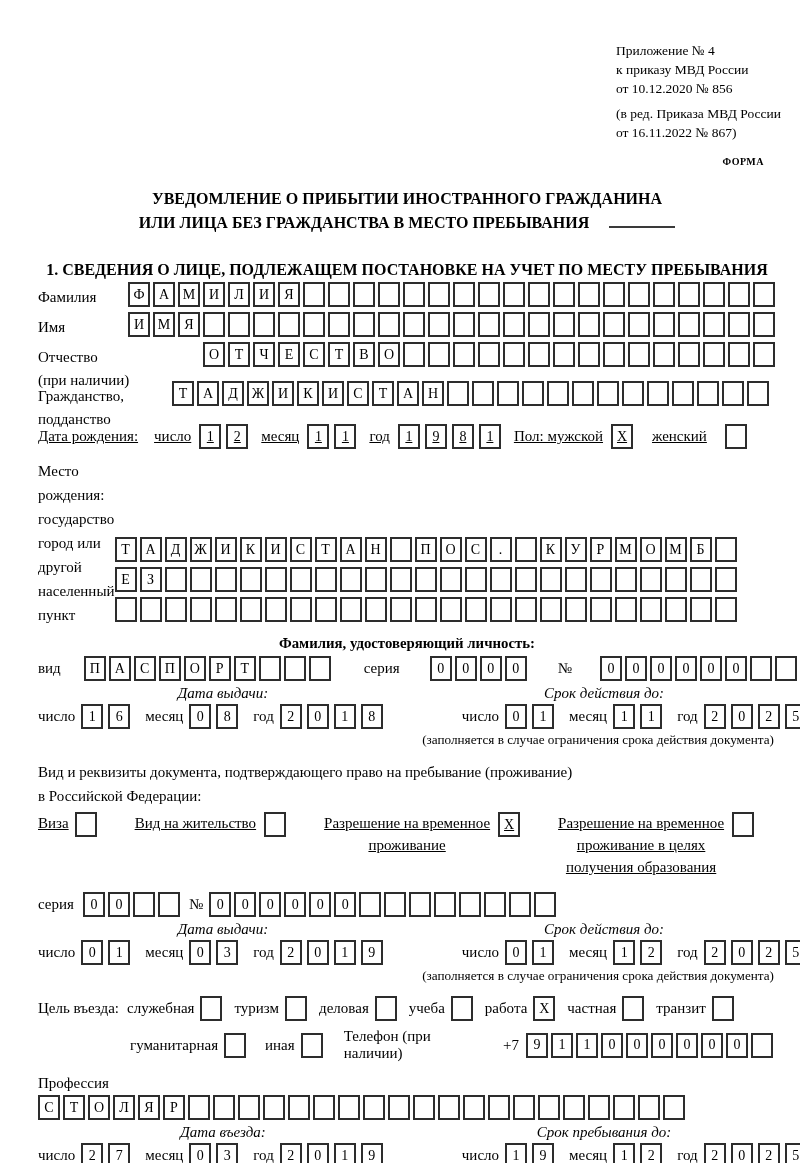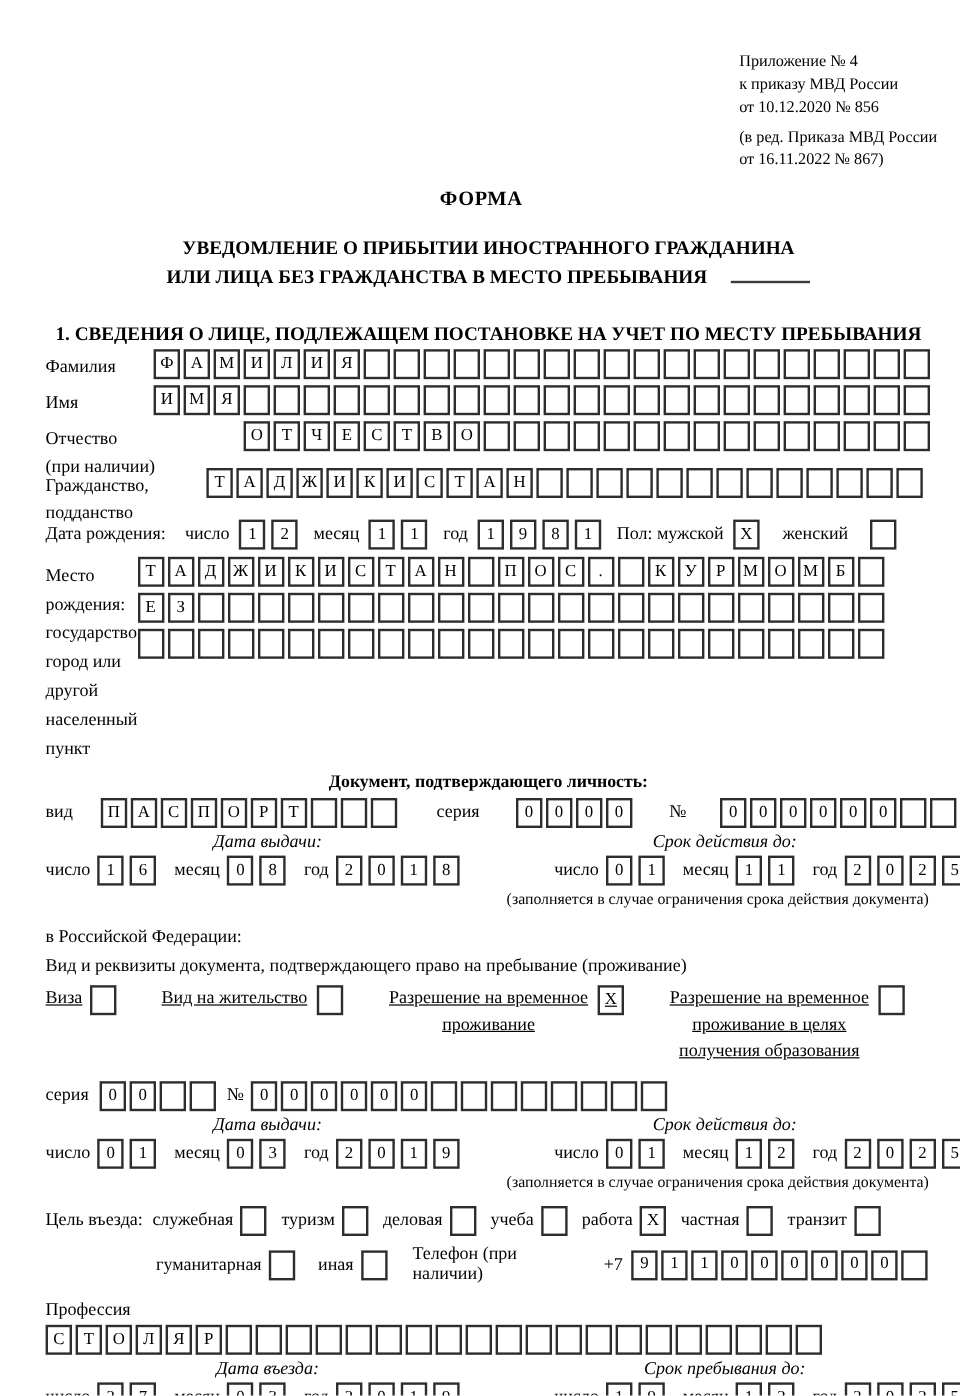--- a/index.html
+++ b/index.html
@@ -9,21 +9,21 @@
     color: #000;
     font-family: "Liberation Serif", "DejaVu Serif", serif;
     font-size: 15px;
     overflow: hidden;
   }
   .page { padding: 41px 24px 0 38px; }
 
   
   .appx { margin-left: 578px; width: 200px; font-size: 13.5px; line-height: 19px; }
   .appx .ed { margin-top: 6px; }
-  .forma { text-align: center; padding-right: 12px; font-weight: bold; margin-top: 14px; font-size: 17px; letter-spacing: .5px; }
+  .forma { text-align: right; padding-right: 12px; font-weight: bold; margin-top: 14px; font-size: 10px; letter-spacing: .5px; }
 
   
   .title { text-align: center; font-weight: bold; font-size: 16px; line-height: 24px; margin-top: 20px; font-family: Liberation Serif, serif; }
   .blank-underline { display: inline-block; width: 66px; border-bottom: 2.5px solid #3a3a3a; margin-left: 20px; }
   .sec-title { text-align: center; font-weight: bold; font-size: 16px; margin-top: 26px; margin-bottom: 3px; }
 
   
   .row { display: flex; align-items: flex-start; margin-bottom: 3px; }
   .lbl { flex: 0 0 auto; padding-top: 4px; line-height: 23px; }
   .w90  { width: 90px; }
@@ -70,24 +70,24 @@
 
   .intro { margin-top: 12px; line-height: 24px; }
   .rvp-row { display: flex; align-items: flex-start; margin-top: 4px; }
   .rvp-row .optcol { margin-right: 14px; }
   .rvp-row .g2 { margin-left: 21px; }
 
   .series-row { display: flex; align-items: center; margin-top: 14px; }
   .series-row .slbl { margin-right: 9px; }
   .series-row .nlbl { margin: 0 6px 0 6px; }
 
-  .bp { display: flex; align-items: flex-start; margin-top: 2px; }
+  .bp { display: flex; align-items: flex-end; margin-top: 2px; }
   .bp .rlbl { width: 112px; line-height: 24px; padding-top: 4px; }
 
-  .bd-row { display: flex; align-items: center; margin-top: 6px; margin-bottom: 6px; }
+  .bd-row { display: flex; align-items: center; margin-top: 6px; margin-bottom: 6px; text-decoration: underline; }
   .bd-row .t { margin-right: 8px; }
   .bd-row .cells { margin-right: 8px; }
   .bd-row .cell { margin-right: 5px; }
 </style>
 </head>
 <body>
 
 <div class="page">
 
   <div class="appx">
@@ -348,21 +348,21 @@
           <span class="cell"></span>
           <span class="cell"></span>
           <span class="cell"></span>
           <span class="cell"></span>
           <span class="cell"></span>
           <span class="cell"></span>
         </div>
     </div>
   </div>
 
-  <div class="doc-title">Документ, подтверждающего личность:</div>
+  <div class="doc-title">Фамилия, удостоверяющий личность:</div>
   <div class="vid-row">
     <span class="vlbl">вид</span>
     <span class="cells">
         <span class="cell">П</span>
         <span class="cell">А</span>
         <span class="cell">С</span>
         <span class="cell">П</span>
         <span class="cell">О</span>
         <span class="cell">Р</span>
         <span class="cell">Т</span>
@@ -432,22 +432,22 @@
           <span class="cell">2</span>
           <span class="cell">0</span>
           <span class="cell">2</span>
           <span class="cell">5</span>
         </span>
     </span>
   </div>
   <div class="note">(заполняется в случае ограничения срока действия документа)</div>
 
   <div class="intro">
+    <div>Вид и реквизиты документа, подтверждающего право на пребывание (проживание)</div>
     <div>в Российской Федерации:</div>
-    <div>Вид и реквизиты документа, подтверждающего право на пребывание (проживание)</div>
   </div>
   <div class="rvp-row">
     <span class="optcol">
       <span class="lines" style="margin-right:6px;">Виза</span>
       <span class="cell"></span>
     </span>
     <span class="optcol g2">
       <span class="lines">Вид на жительство</span>
       <span class="cell"></span>
     </span>

